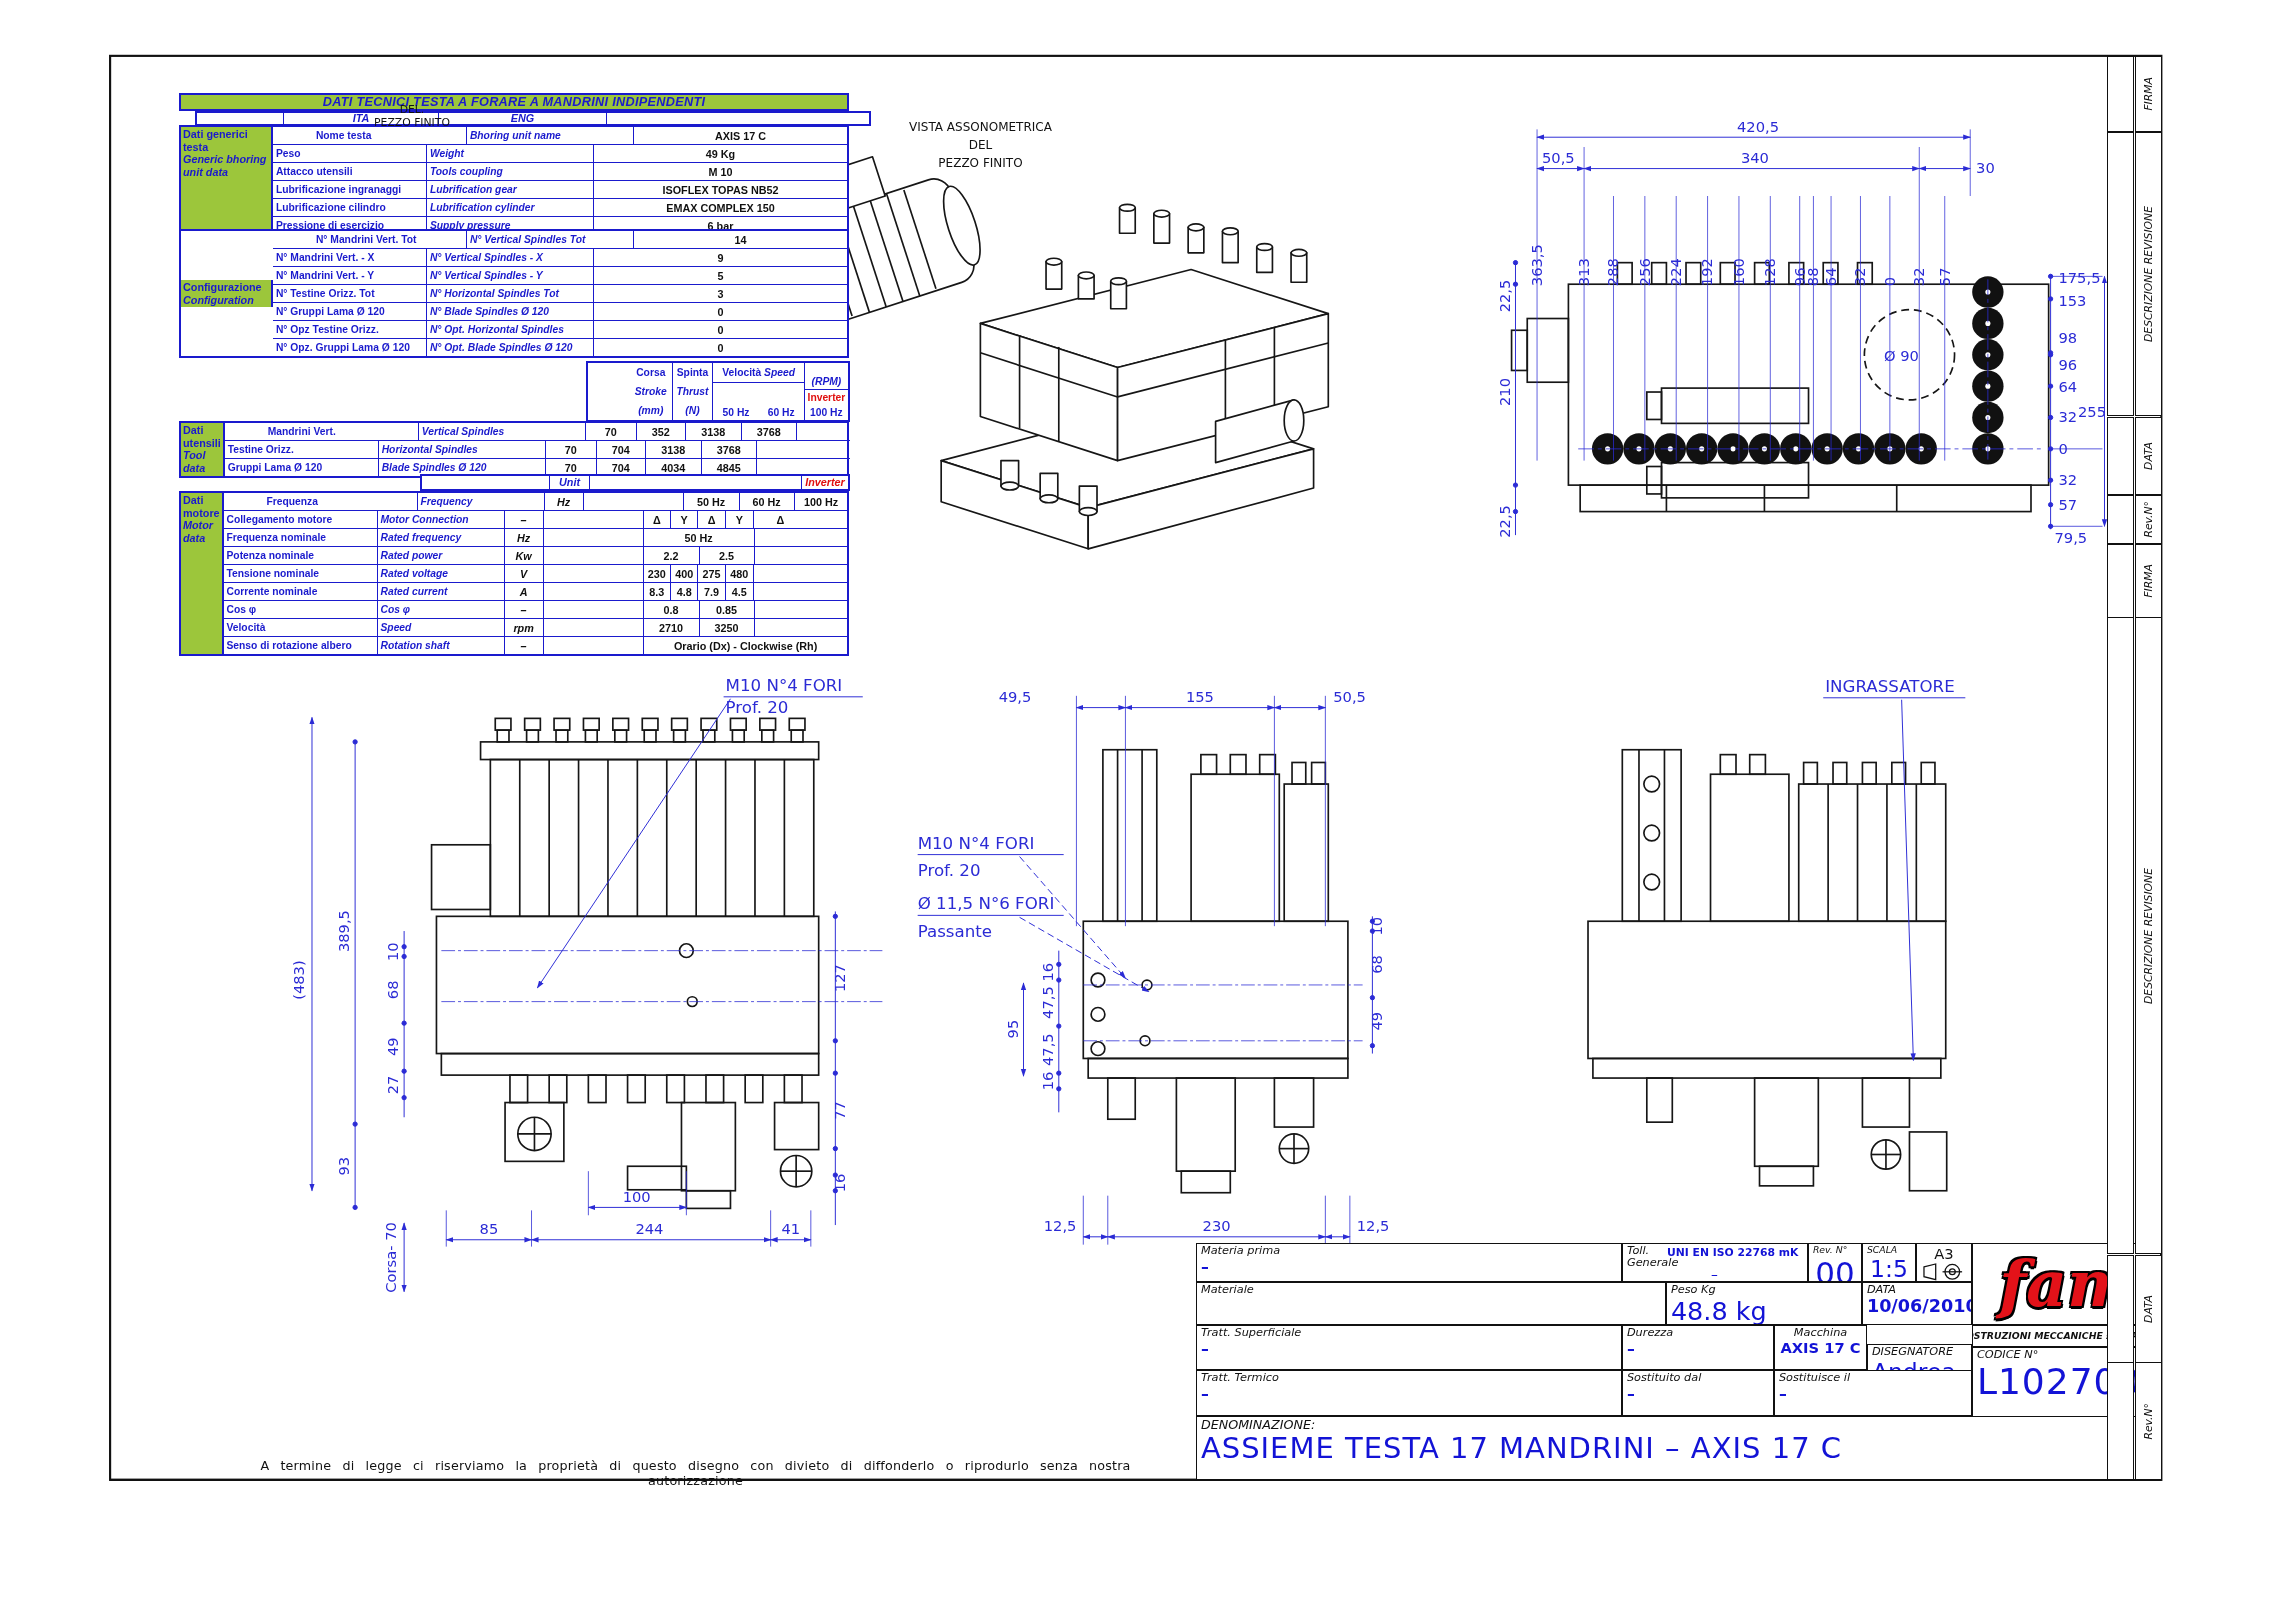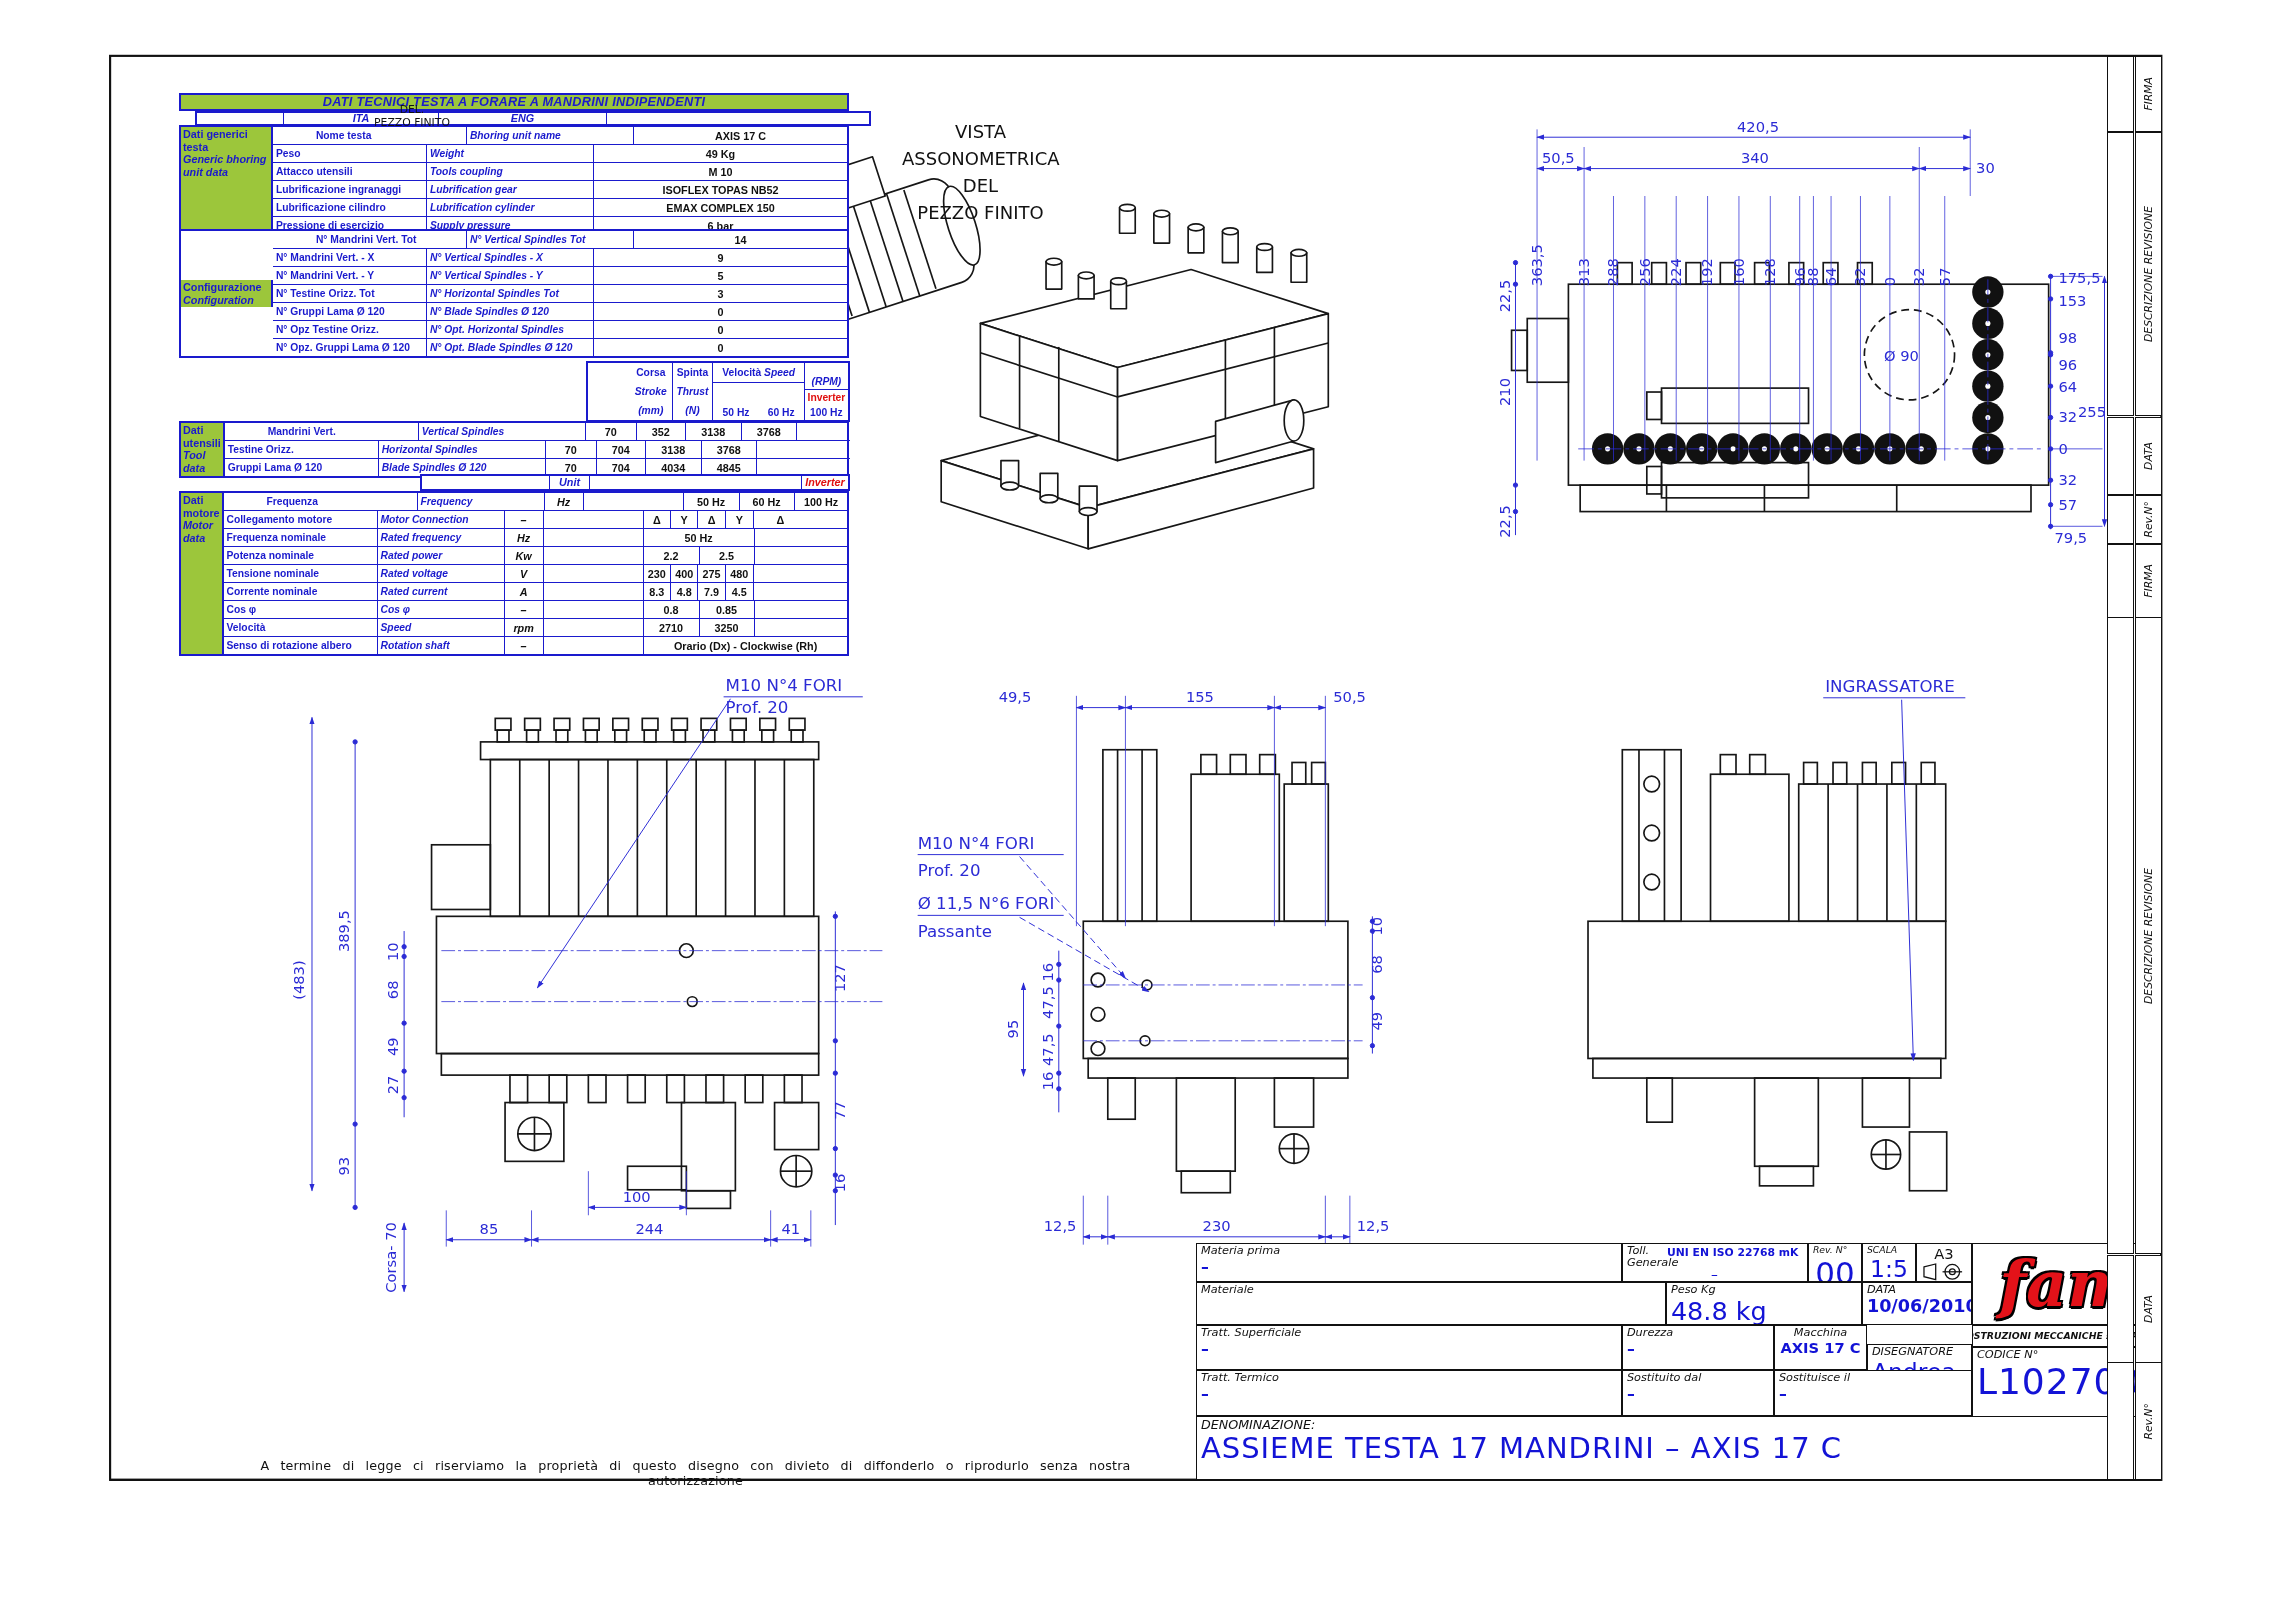--- a/index.html
+++ b/index.html
@@ -56,21 +56,21 @@
   .famlogo{font-family:"DejaVu Serif",serif;font-style:italic;font-weight:bold;
            font-size:63px;color:#e31219;line-height:.9;
            text-shadow:-2px -2px 0 #000,2px -2px 0 #000,-2px 2px 0 #000,2px 2px 0 #000,0 2.9px 0 #000;}
   
   .revcell{border:1.2px solid #111;background:#fff;z-index:3;display:flex;
            align-items:center;justify-content:center;}
   .revcell span{writing-mode:vertical-rl;transform:rotate(180deg);
       font-size:10.8px;font-style:italic;color:#111;font-family:"DejaVu Sans",sans-serif;white-space:nowrap;}
   .legal{position:absolute;z-index:3;font-family:"DejaVu Sans",sans-serif;font-size:12.7px;
          color:#111;word-spacing:6.9px;letter-spacing:0.2px;}
-  .isolabel{position:absolute;z-index:3;text-align:center;color:#111;font-size:18px;
+  .isolabel{position:absolute;z-index:3;text-align:center;color:#111;font-size:12px;
          font-family:"DejaVu Sans",sans-serif;line-height:1.5;}
   
   svg text{font-family:"DejaVu Sans",sans-serif;}
   .dimtxt{fill:var(--dim);font-size:15px;}
   .notetxt{fill:var(--dim);font-size:17px;}
 </style>
 </head>
 <body>
 
 <div id="sheet">

